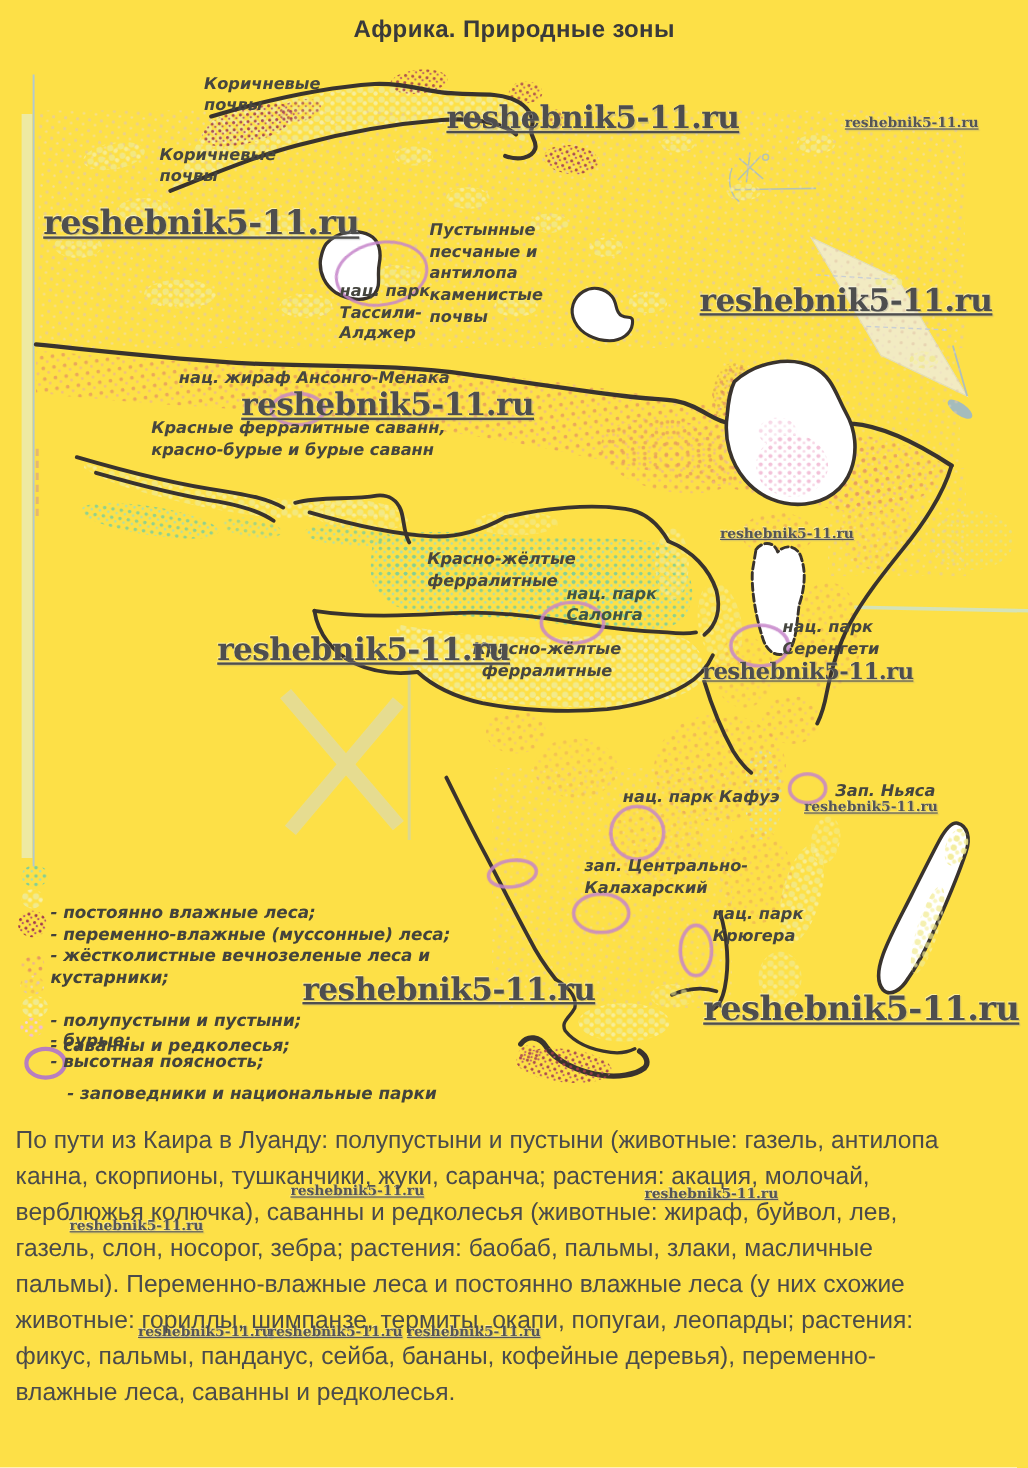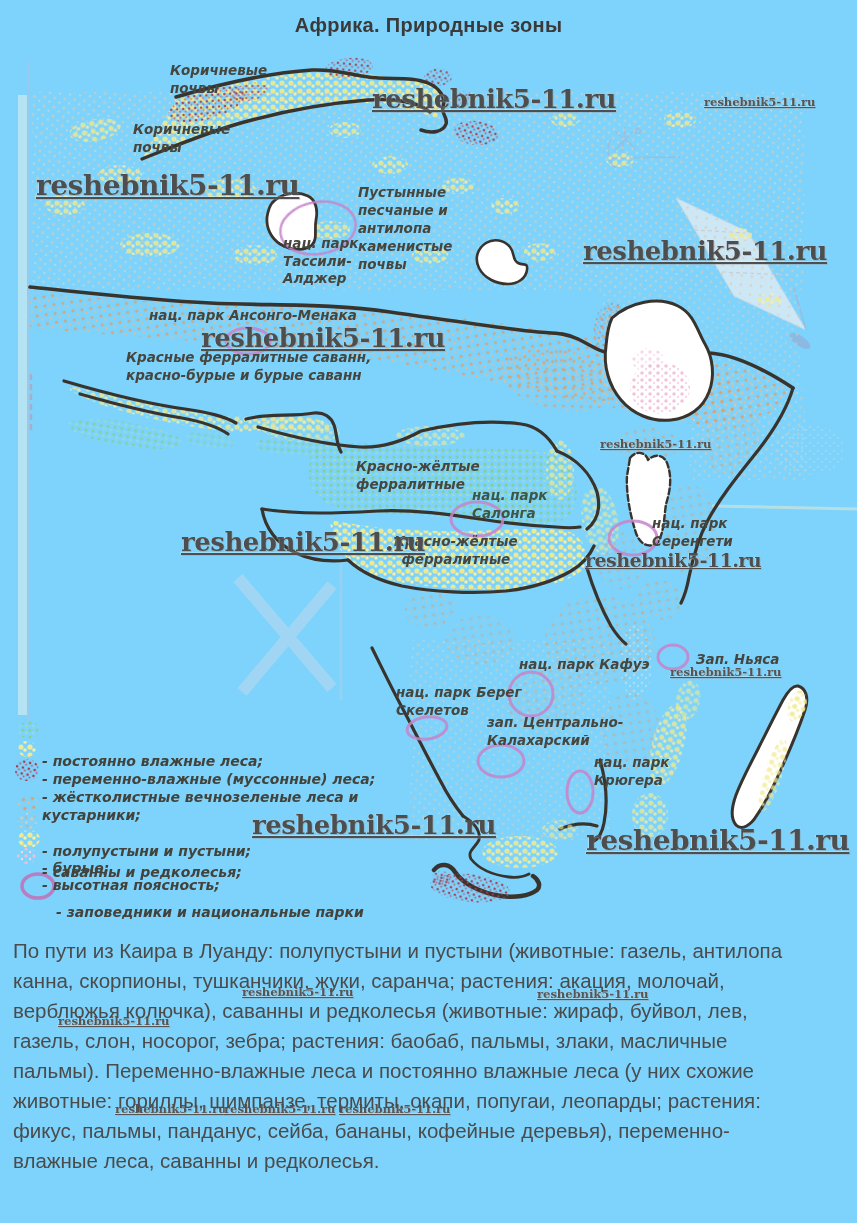--- a/index.html
+++ b/index.html
@@ -1,16 +1,16 @@
 <!DOCTYPE html>
 <html><head>
 <meta charset="utf-8">
 <style>
   html,body{margin:0;padding:0;background:#ffffff;}
-  #page{position:relative;width:857px;height:1223px;background:#7dd3fc;overflow:hidden;
+  #page{position:relative;width:857px;height:1223px;background:#fde047;overflow:hidden;
         font-family:"Liberation Sans",sans-serif;}
   svg{position:absolute;left:0;top:0;}
 
   #page-title{position:absolute;left:0;top:13px;width:857px;text-align:center;
     font:bold 20px/1.2 "Liberation Sans",sans-serif;color:#3a3a3a;letter-spacing:.3px;}
 
   .lbl{position:absolute;font:italic 600 13.5px/1.3 "DejaVu Sans",sans-serif;
        color:#46463f;white-space:pre-line;}
   #lbl-brown1{left:170px;top:62px;}
   #lbl-brown2{left:133px;top:121px;}
@@ -266,35 +266,33 @@
   <div class="lbl" id="lbl-brown2">Коричневые
 почвы</div>
   <div class="lbl" id="lbl-desert-soils">Пустынные
 песчаные и
 антилопа
 каменистые
 почвы</div>
   <div class="lbl" id="lbl-tassili">нац. парк
 Тассили-
 Алджер</div>
-  <div class="lbl" id="lbl-ansongo">нац. парк Ансонго-Менака</div>
+  <div class="lbl" id="lbl-ansongo">нац. жираф Ансонго-Менака</div>
   <div class="lbl" id="lbl-red-ferralitic">Красные ферралитные саванн,
 красно-бурые и бурые саванн</div>
   <div class="lbl" id="lbl-kz-upper">Красно-жёлтые
 ферралитные</div>
   <div class="lbl" id="lbl-salonga">нац. парк
 Салонга</div>
   <div class="lbl" id="lbl-kz-lower">Красно-жёлтые
 ферралитные</div>
   <div class="lbl" id="lbl-serengeti">нац. парк
 Серенгети</div>
   <div class="lbl" id="lbl-nyasa">Зап. Ньяса</div>
   <div class="lbl" id="lbl-kafue">нац. парк Кафуэ</div>
-  <div class="lbl" id="lbl-bereg">нац. парк Берег
-Скелетов</div>
   <div class="lbl" id="lbl-kalahari">зап. Центрально-
 Калахарский</div>
   <div class="lbl" id="lbl-kruger">нац. парк
 Крюгера</div>
 
   <div class="legend-item" id="legend-1">- постоянно влажные леса;</div>
   <div class="legend-item" id="legend-3">- жёстколистные вечнозеленые леса и
 кустарники;</div>
   <div class="legend-item" id="legend-2">- переменно-влажные (муссонные) леса;</div>
   <div class="legend-item" id="legend-4">- саванны и редколесья;</div>

